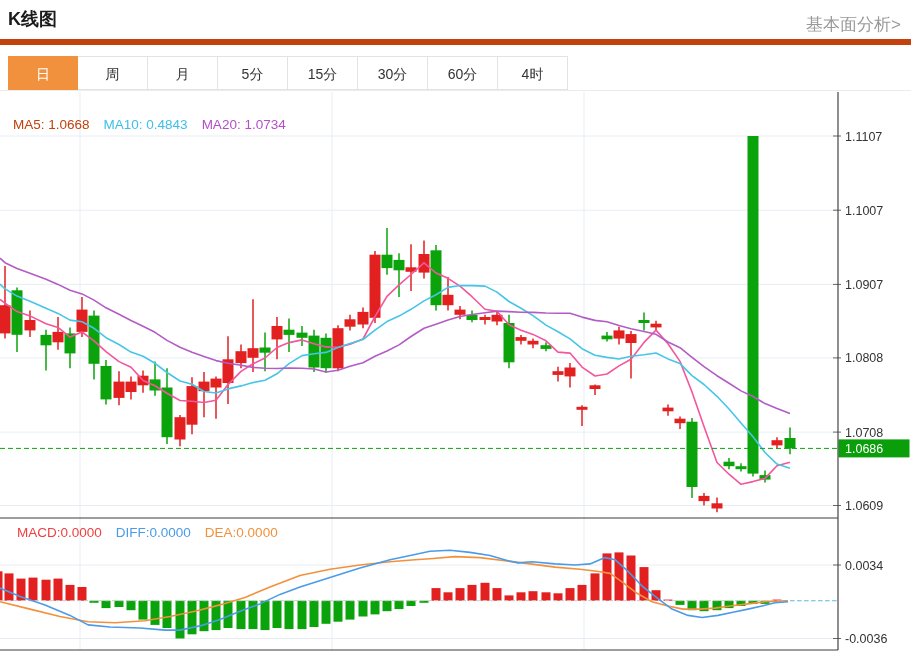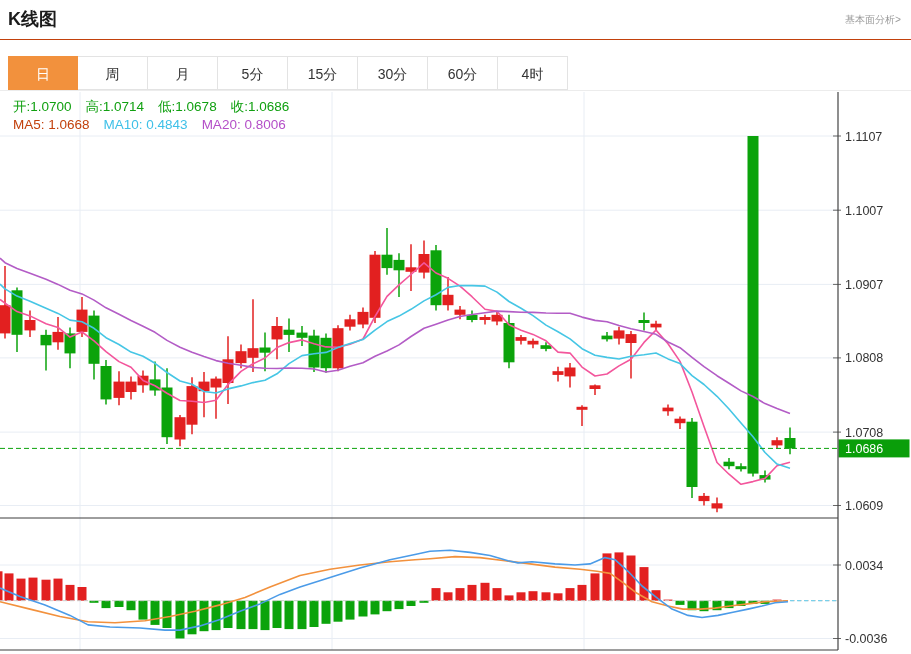--- a/index.html
+++ b/index.html
@@ -1,20 +1,20 @@
 <!DOCTYPE html>
 <html><head>
 <meta charset="utf-8">
 <style>
   html,body{margin:0;padding:0;background:#fff;}
   body{width:911px;height:654px;overflow:hidden;font-family:"Liberation Sans","DejaVu Sans",sans-serif;}
   .app{position:relative;width:911px;height:654px;background:#fff;}
-  .header{position:absolute;top:0;left:0;width:911px;height:39px;border-bottom:1px solid #c2410c;}
+  .header{position:absolute;top:0;left:0;width:911px;height:39px;border-bottom:6px solid #c2410c;}
   .page-title{position:absolute;left:8px;top:7px;font-size:18px;font-weight:bold;color:#1b1b1b;}
-  .fa-link{position:absolute;right:10px;top:13px;font-size:10px;color:#999;text-decoration:none;cursor:pointer;font-family:Liberation Mono, monospace;}
+  .fa-link{position:absolute;right:10px;top:13px;font-size:17px;color:#999;text-decoration:none;cursor:pointer;}
   .tabbar{position:absolute;left:8px;top:56px;display:flex;}
   .tab{width:70px;height:34px;line-height:34px;text-align:center;font-size:14px;color:#333;
        border:1px solid #e3e3e3;border-left:none;background:#fff;cursor:pointer;box-sizing:border-box;}
   .tab:first-child{border-left:1px solid #e3e3e3;}
   .tab.active{background:#f2913d;border-color:#f2913d;color:#fff;}
   .tabline{position:absolute;left:0;top:90px;width:911px;height:0;border-top:1px solid #ececec;}
   .chart-wrap{position:absolute;left:0;top:92px;width:911px;height:562px;}
   .legend{position:absolute;font-size:13.5px;white-space:nowrap;pointer-events:none;}
   .legend span{margin-right:14px;}
   #legend-ohlc{left:13px;top:6px;}
@@ -292,16 +292,16 @@
         <g>
           <polyline points="0,509.8 30,517.1 60,524.5 88,529.7 115,530.8 145,528.7 170,524.5 195,519.2 220,512.9 245,505.5 270,495.0 300,483.5 330,477.2 360,473.0 390,469.8 415,467.7 430,466.7 455,464.6 480,465.6 505,468.8 530,471.9 555,475.1 580,477.2 597,479.3 610,481.4 622,489.8 637,501.3 652,509.8 668,514.0 683,517.1 700,517.1 715,516.1 730,514.0 748,511.9 765,509.8 788,508.7" fill="none" stroke="#f2913d" stroke-width="1.6" stroke-linejoin="round"></polyline>
           <polyline points="0,496.1 20,504.5 45,512.9 70,523.4 88,532.9 110,535.0 140,536.0 165,538.1 180,538.1 200,533.9 220,527.6 240,519.2 260,511.9 280,502.4 300,495.0 330,485.6 360,476.1 390,467.7 415,462.5 430,459.3 450,458.3 470,460.4 490,463.5 508,468.8 518,470.9 532,469.8 555,471.9 575,473.0 590,471.9 605,465.6 615,467.7 628,479.3 642,494.0 658,506.6 672,517.1 688,523.4 702,525.5 718,523.4 733,520.3 748,517.1 762,514.0 775,510.8 788,509.8" fill="none" stroke="#4b9be8" stroke-width="1.6" stroke-linejoin="round"></polyline>
         </g>
         <g>
           <line x1="0" y1="426" x2="838" y2="426" stroke="#3c3c3c" stroke-width="1"></line>
           <line x1="0" y1="558" x2="838" y2="558" stroke="#3c3c3c" stroke-width="1"></line>
           <line x1="838" y1="0" x2="838" y2="558" stroke="#444444" stroke-width="1.2"></line>
         </g>
       </svg>
-    <div class="legend" id="legend-ohlc"><span style="color: rgb(17, 160, 17);">开:1.0700</span><span style="color: rgb(17, 160, 17);">高:1.0714</span><span style="color: rgb(17, 160, 17);">低:1.0678</span><span style="color: rgb(17, 160, 17);">收:1.0686</span></div>
-    <div class="legend" id="legend-ma"><span style="color: #c2410c;">MA5: 1.0668</span><span style="color: rgb(62, 192, 232);">MA10: 0.4843</span><span style="color: rgb(180, 79, 200);">MA20: 0.8006</span></div>
+    <div class="legend" id="legend-ma"><span style="color: #c2410c;">MA5: 1.0668</span><span style="color: rgb(62, 192, 232);">MA10: 0.4843</span><span style="color: rgb(180, 79, 200);">MA20: 1.0734</span></div>
+    <div class="legend" id="legend-macd"><span style="color: rgb(240, 65, 65);">MACD:0.0000</span><span style="color: rgb(75, 155, 232);">DIFF:0.0000</span><span style="color: rgb(242, 145, 61);">DEA:0.0000</span></div>
   </div>
 </div>
 
 </body></html>

